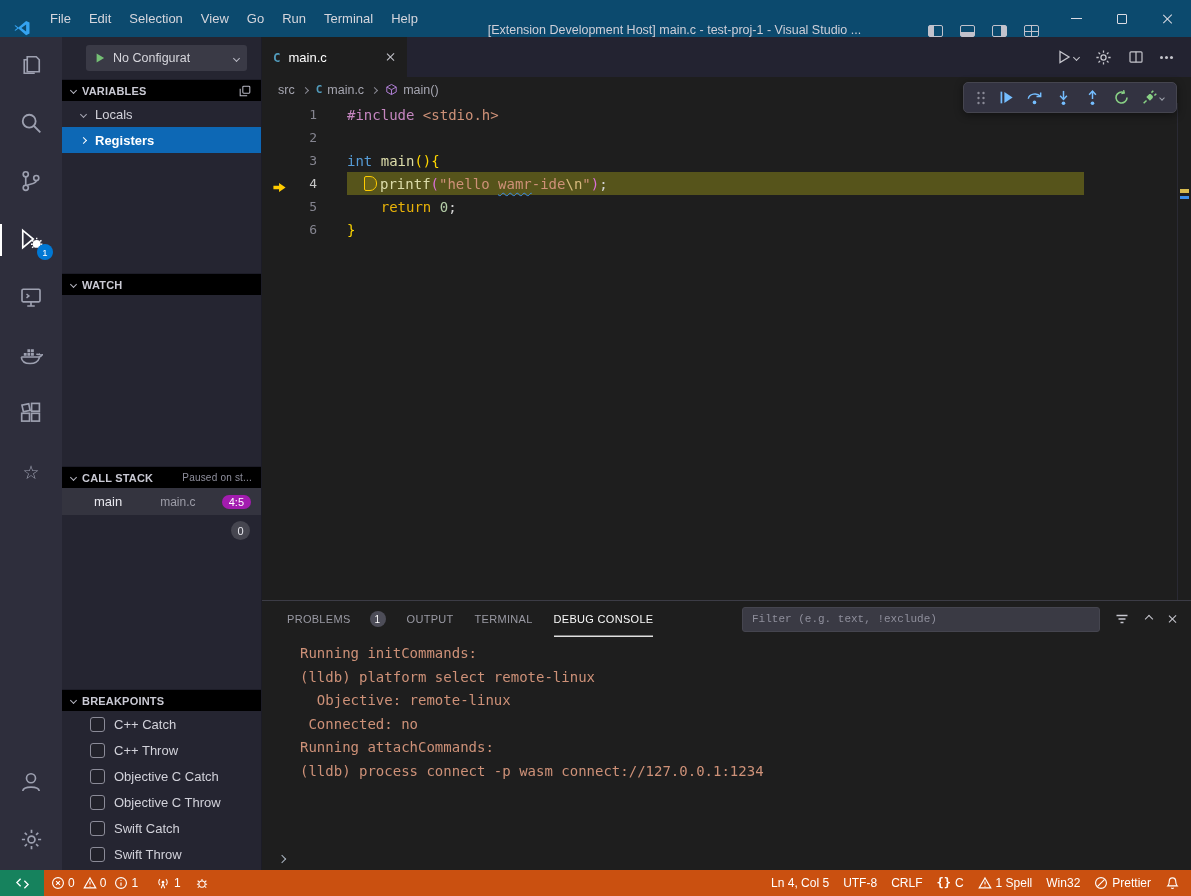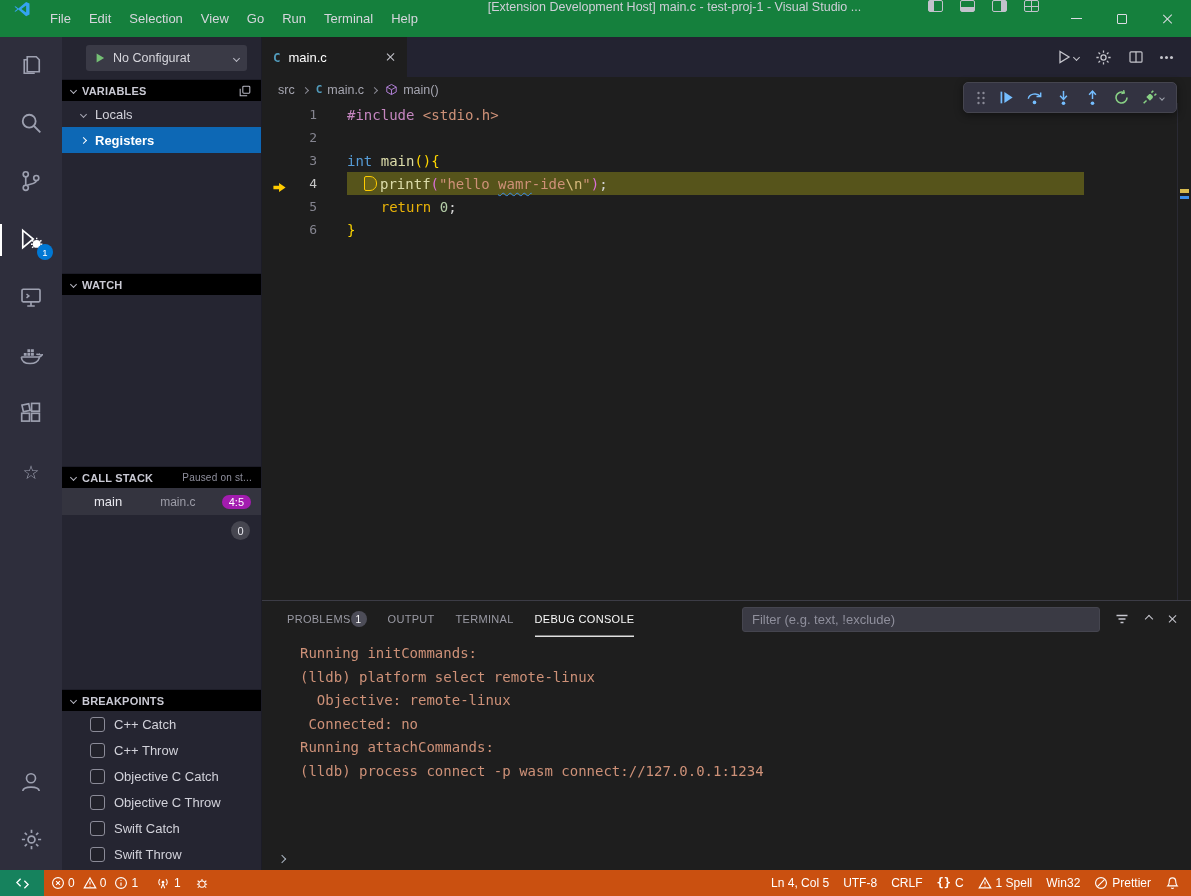--- a/index.html
+++ b/index.html
@@ -1,21 +1,21 @@
 <!DOCTYPE html>
 <html><head>
 <meta charset="utf-8">
 <style>
   *{box-sizing:border-box;margin:0;padding:0}
   html,body{width:1191px;height:896px;overflow:hidden;background:#1e1e1e;
     font-family:"Liberation Sans","DejaVu Sans",sans-serif;color:#cccccc;font-size:13px}
   .window{width:1191px;height:896px;display:flex;flex-direction:column;position:relative}
 
   
-  .titlebar{height:37px;background:#15803d;display:flex;align-items:flex-start;flex:none}
+  .titlebar{height:37px;background:#0c4a6e;display:flex;align-items:flex-end;flex:none}
   .vslogo{margin:0 10px 0 13px;display:flex}
   .menu{padding:0 9px;height:100%;display:flex;align-items:center;color:#d6d6dd;font-size:13px;cursor:default}
   .wtitle{flex:1;text-align:center;font-size:12.5px;color:#cfcfd8;white-space:nowrap;overflow:hidden;padding:0 8px}
   .layouticons{display:flex;gap:17px;margin:0 14px 0 6px;color:#c2c2cc;align-items:center}
   .li{width:15px;height:12px;border:1.2px solid currentColor;border-radius:2px;position:relative;display:inline-block}
   .li-left::before{content:"";position:absolute;left:0;top:0;bottom:0;width:5px;background:currentColor}
   .li-bottom::before{content:"";position:absolute;left:0;right:0;bottom:0;height:4px;background:currentColor}
   .li-right::before{content:"";position:absolute;right:0;top:0;bottom:0;width:5px;background:currentColor}
   .li-grid::before{content:"";position:absolute;left:6px;top:0;bottom:0;width:1.2px;background:currentColor}
   .li-grid::after{content:"";position:absolute;top:4.5px;left:0;right:0;height:1.2px;background:currentColor}
@@ -98,24 +98,24 @@
   .ruler .mk1{position:absolute;right:2px;top:86px;width:9px;height:4px;background:#d7ba4f}
   .ruler .mk2{position:absolute;right:2px;top:93px;width:9px;height:3px;background:#3b8eea}
 
   .dbgbar{position:absolute;top:45px;right:14px;width:214px;height:31px;background:#333341;border:1px solid #45454f;border-radius:5px;box-shadow:0 2px 8px rgba(0,0,0,.45);display:flex;align-items:center;justify-content:space-evenly;z-index:6}
   .dbtn{display:flex;align-items:center;cursor:pointer}
   .dbtn .cv{width:4px;height:4px;color:#9fa3ad;margin-left:2px}
 
   
   .panel{height:270px;flex:none;border-top:1px solid #3c3c46;display:flex;flex-direction:column;background:#1e1e1e}
   .panel-head{height:36px;flex:none;display:flex;align-items:center;padding:0 13px 0 25px}
-  .ptab{margin-right:21px;font-size:11px;letter-spacing:.3px;color:#9a9aa4;display:flex;align-items:center;gap:0;height:100%;cursor:pointer}
+  .ptab{margin-right:21px;font-size:11px;letter-spacing:.3px;color:#9a9aa4;display:flex;align-items:center;gap:19px;height:100%;cursor:pointer}
   .ptab.active{color:#fafafa;box-shadow:inset 0 -1.5px 0 #e0e0e0}
   .pbadge{background:#4d4d58;min-width:16px;height:16px;border-radius:50%;font-size:10px;display:flex;align-items:center;justify-content:center;color:#fff;padding:0 3px}
-  .filter{margin-left:auto;width:358px;height:25px;background:#3a3a44;border:1px solid #45454f;border-radius:3px;color:#ddd;font-size:13px;padding:0 9px;outline:none;font-family:Liberation Sans, sans-serif}
+  .filter{margin-left:auto;width:358px;height:25px;background:#3a3a44;border:1px solid #45454f;border-radius:3px;color:#ddd;font-size:11px;padding:0 9px;outline:none;font-family:Liberation Mono, monospace}
   .filter::placeholder{color:#8f8f9c}
   .panel-actions{display:flex;gap:16px;margin-left:14px;color:#c8c8d0;align-items:center}
   .pa{display:flex;align-items:center;cursor:pointer}
   .console{flex:1;padding:5px 0 0 38px;overflow:hidden}
   .console pre{font-family:"DejaVu Sans Mono",monospace;font-size:14px;line-height:23.5px;color:#ce9178;white-space:pre}
   .console-input{height:22px;flex:none;display:flex;align-items:center;padding-left:17px;color:#aab4c0;cursor:text}
 
   
   .statusbar{height:26px;flex:none;background:#ca5010;display:flex;align-items:center;color:#fff;font-size:12px}
   .sb-remote{width:44px;height:100%;background:#16825d;display:flex;align-items:center;justify-content:center;flex:none;cursor:pointer}

